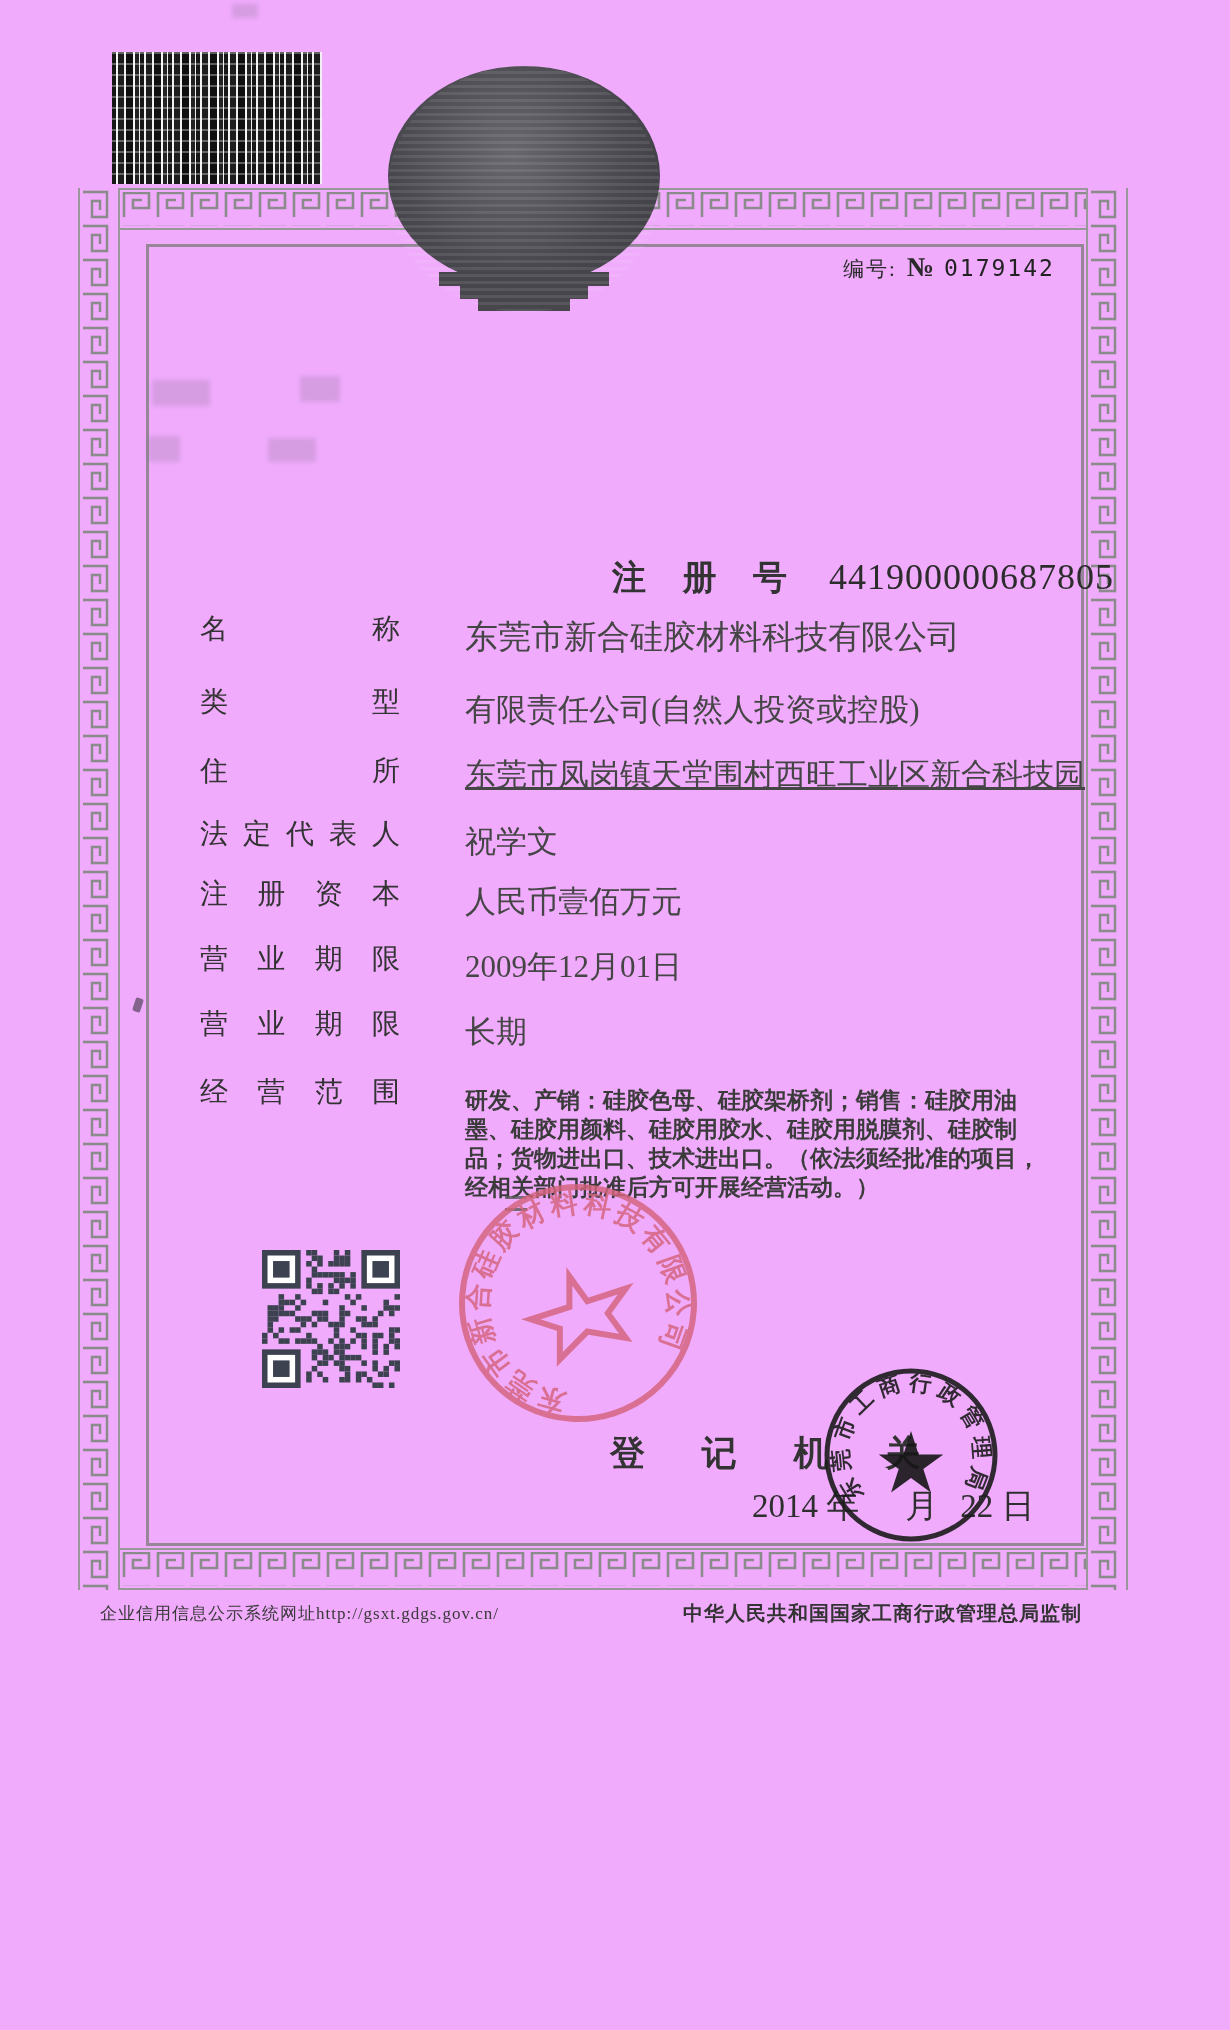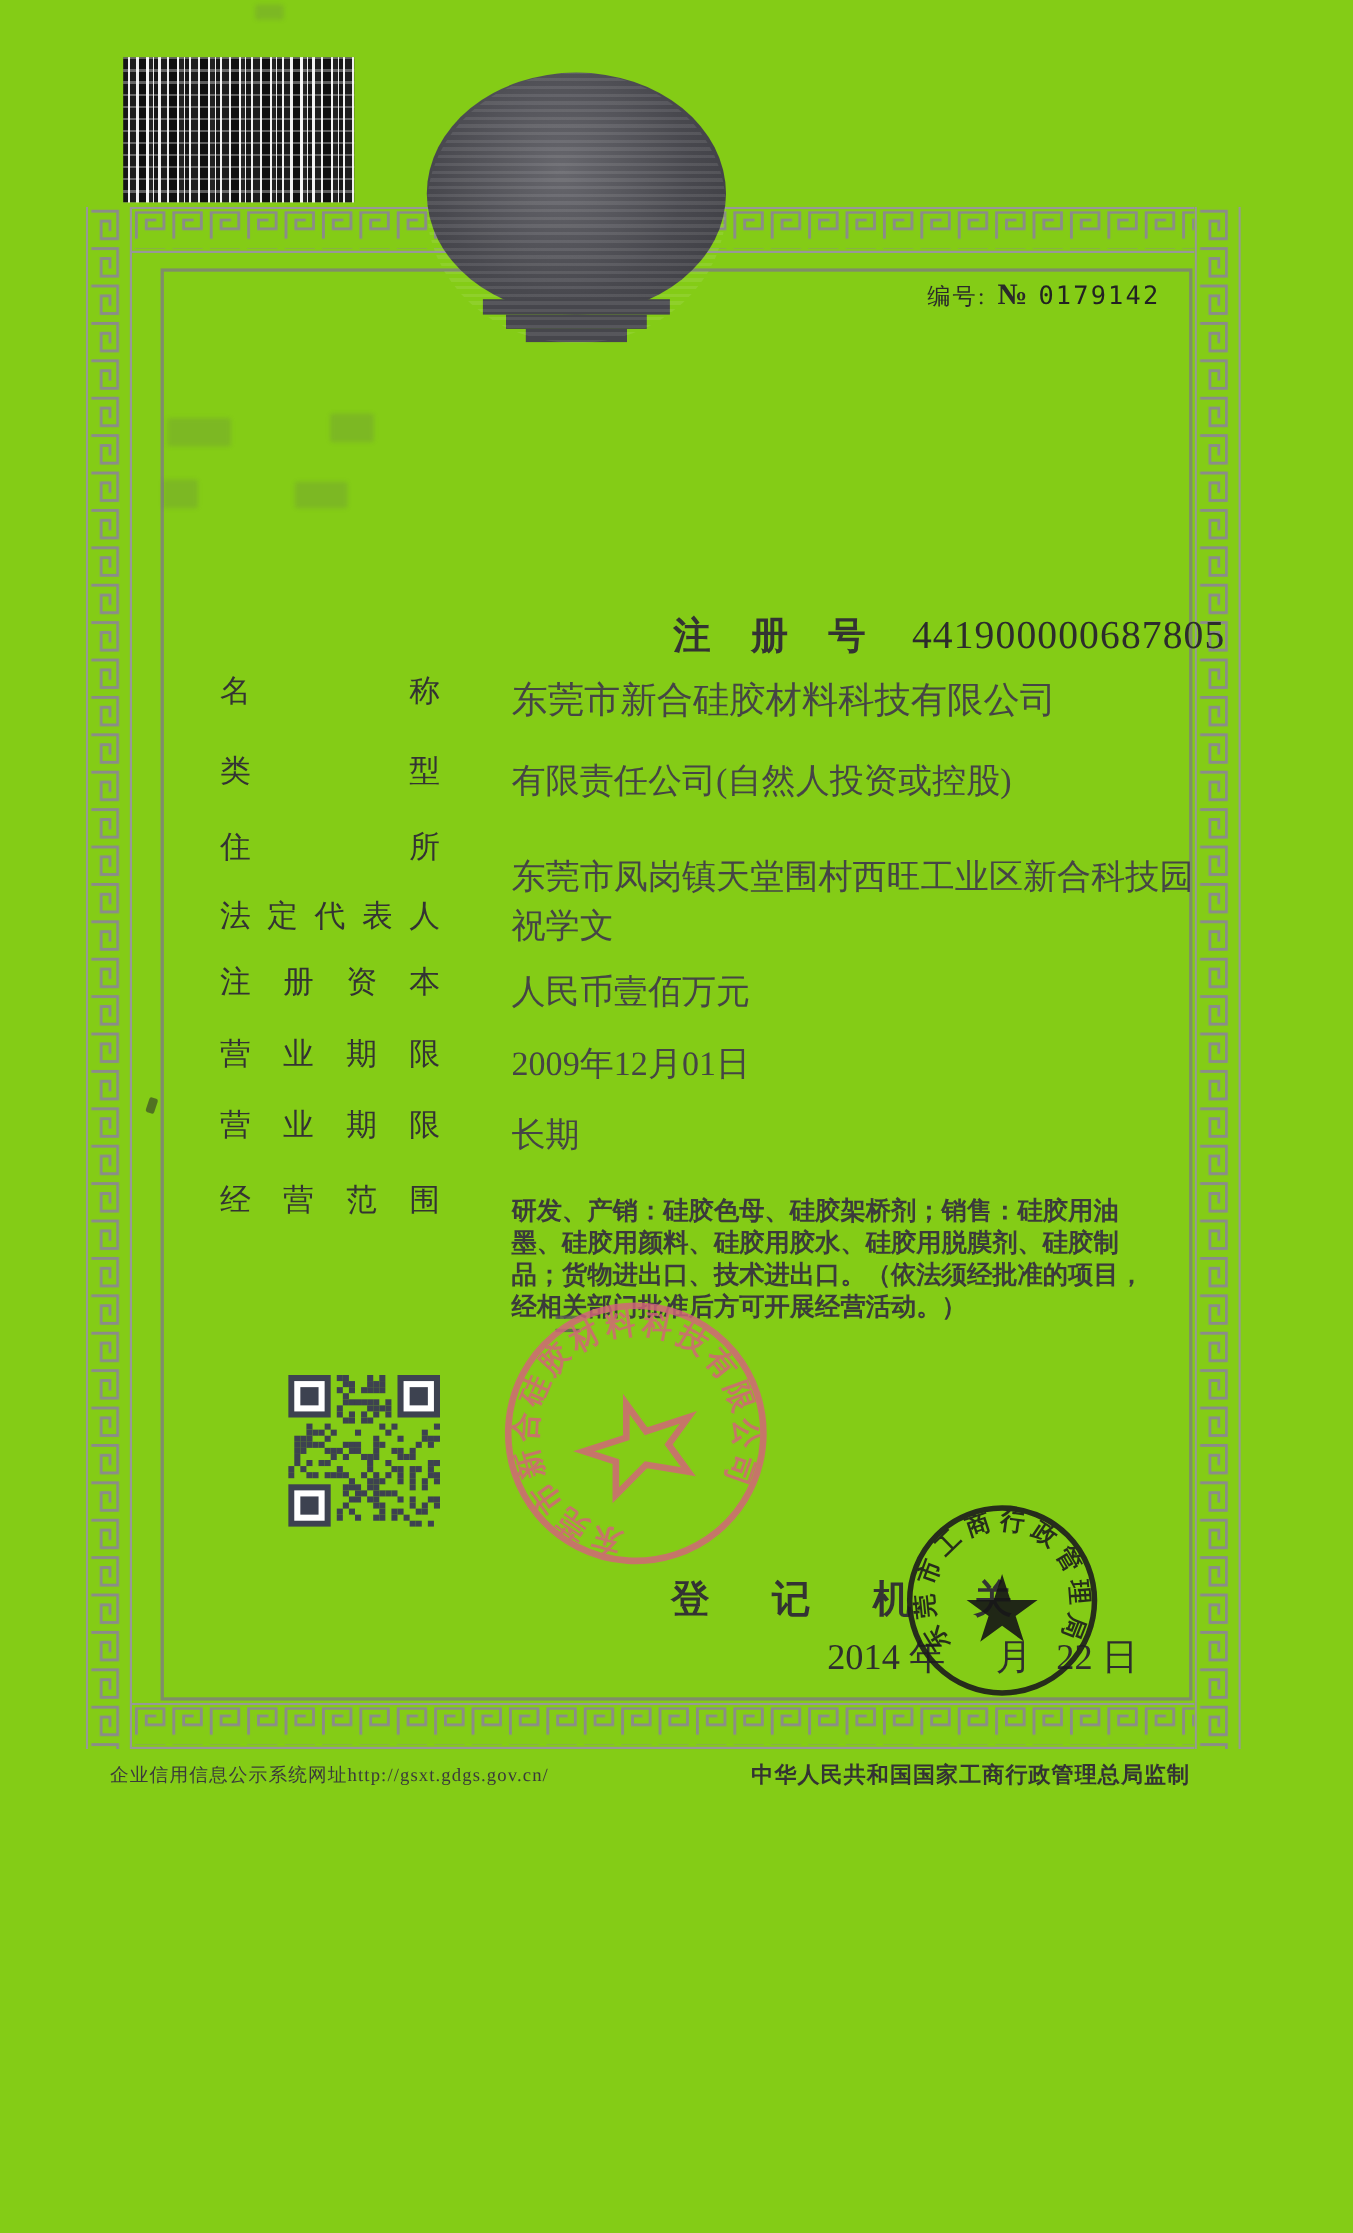--- a/index.html
+++ b/index.html
@@ -1,17 +1,17 @@
 <!DOCTYPE html>
 <html><head>
 <meta charset="utf-8">
 <style>
   html,body{margin:0;padding:0;background:#ffffff;}
   .page{
-    position:relative; width:1230px; height:2030px; background:#84cc16;
+    position:relative; width:1230px; height:2030px; background:#f0abfc;
     font-family:"Liberation Serif", serif; color:#2f2f2f; overflow:hidden;
   }
   
   .strip{position:absolute; z-index:1;}
   .inner-line{
     position:absolute; left:146px; top:244px; width:932px; height:1296px;
     border:3px solid #7e7e7e; opacity:.8; z-index:1;
   }
   
   .barcode{
@@ -139,21 +139,21 @@
   <div class="field-row" style="top:615px;">
     <div class="f-label">名称</div>
     <div class="f-value" style="top:4px;font-size:33px;">东莞市新合硅胶材料科技有限公司</div>
   </div>
   <div class="field-row" style="top:688px;">
     <div class="f-label">类型</div>
     <div class="f-value" style="top:4px;">有限责任公司(自然人投资或控股)</div>
   </div>
   <div class="field-row" style="top:757px;">
     <div class="f-label">住所</div>
-    <div class="f-value" style="top:22px;">东莞市凤岗镇天堂围村西旺工业区新合科技园</div>
+    <div class="f-value" style="top:0;text-decoration:underline;">东莞市凤岗镇天堂围村西旺工业区新合科技园</div>
   </div>
   <div class="field-row" style="top:820px;">
     <div class="f-label">法定代表人</div>
     <div class="f-value" style="top:4px;">祝学文</div>
   </div>
   <div class="field-row" style="top:880px;">
     <div class="f-label">注册资本</div>
     <div class="f-value" style="top:4px;">人民币壹佰万元</div>
   </div>
   <div class="field-row" style="top:945px;">

